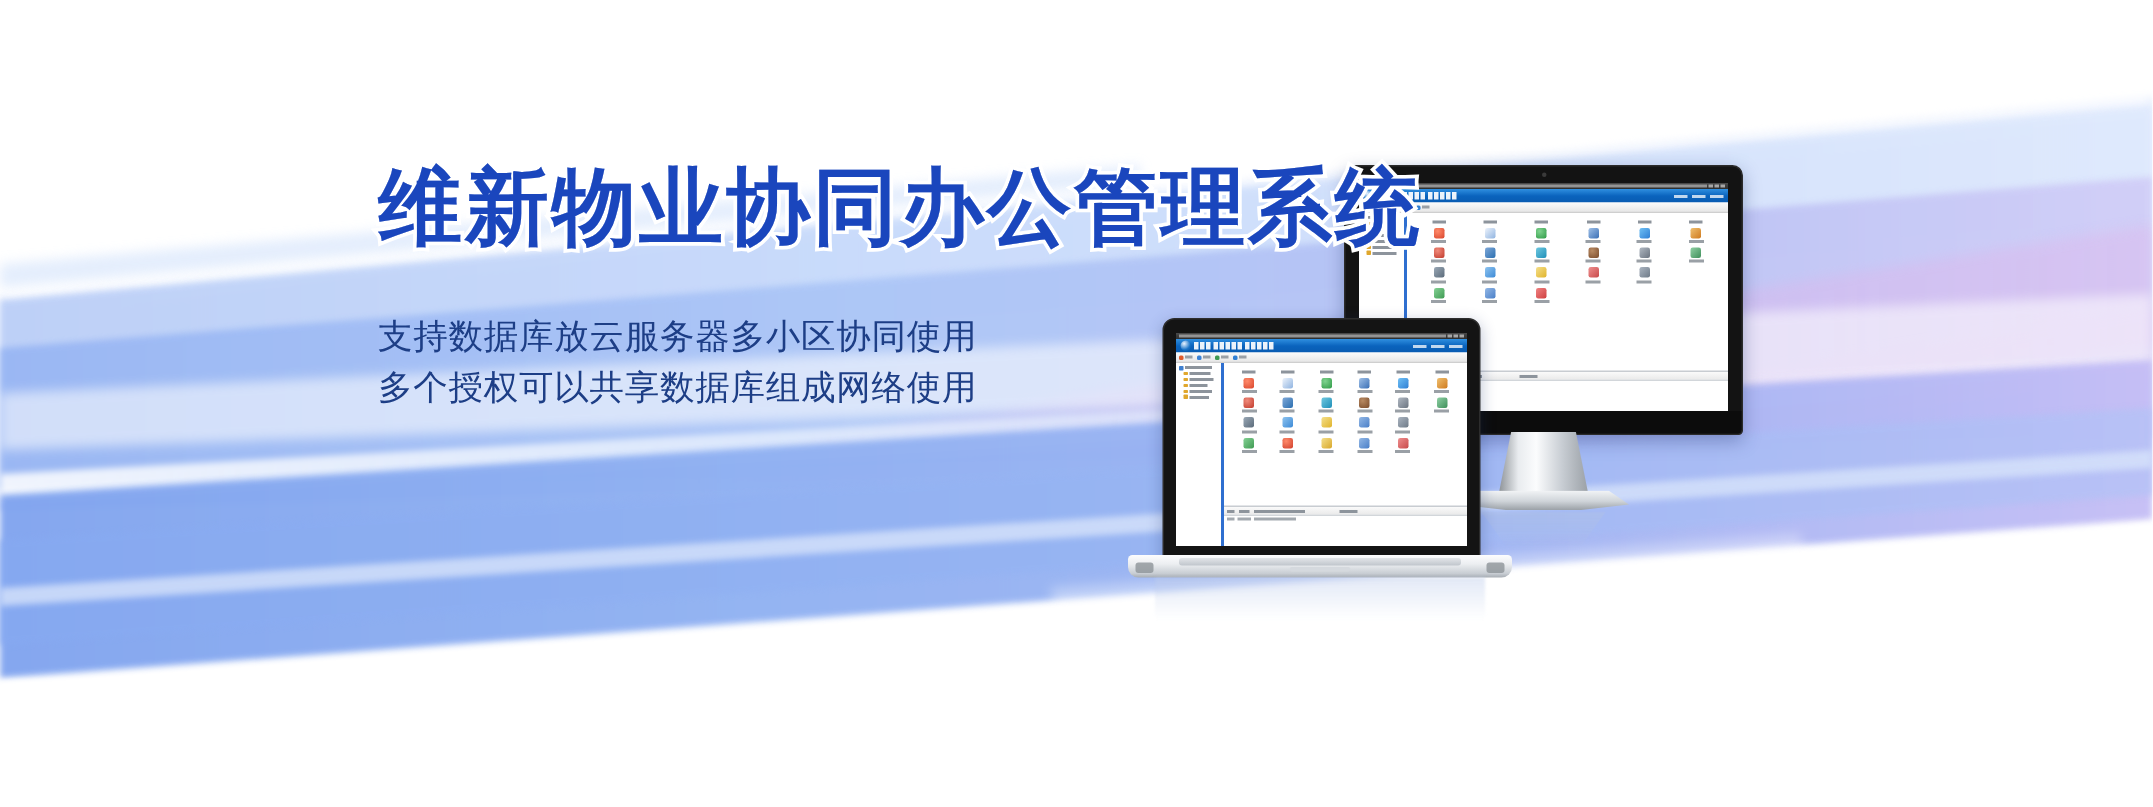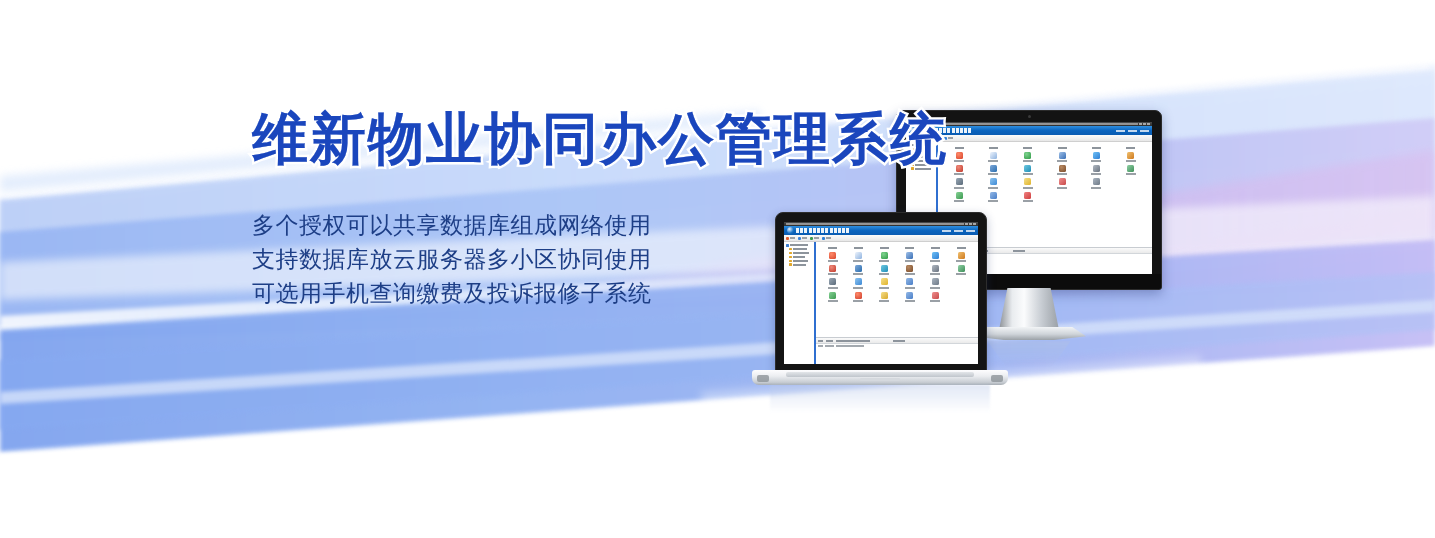--- a/index.html
+++ b/index.html
@@ -686,19 +686,18 @@
 
   <div class="text-block">
 
     <div class="title-wrap">
       <div class="main-title">维新物业协同办公管理系统</div>
       <div class="main-title fg">维新物业协同办公管理系统</div>
     </div>
 
 
     <div class="features">
+      <div class="feature-line">支持数据库放云服务器多小区协同使用</div>
       <div class="feature-line">多个授权可以共享数据库组成网络使用</div>
-      <div class="feature-line">支持数据库放云服务器多小区协同使用</div>
-      <div class="feature-line">可选用手机查询缴费及投诉报修子系统</div>
     </div>
   </div>
 
 </div>
 
 </body></html>

